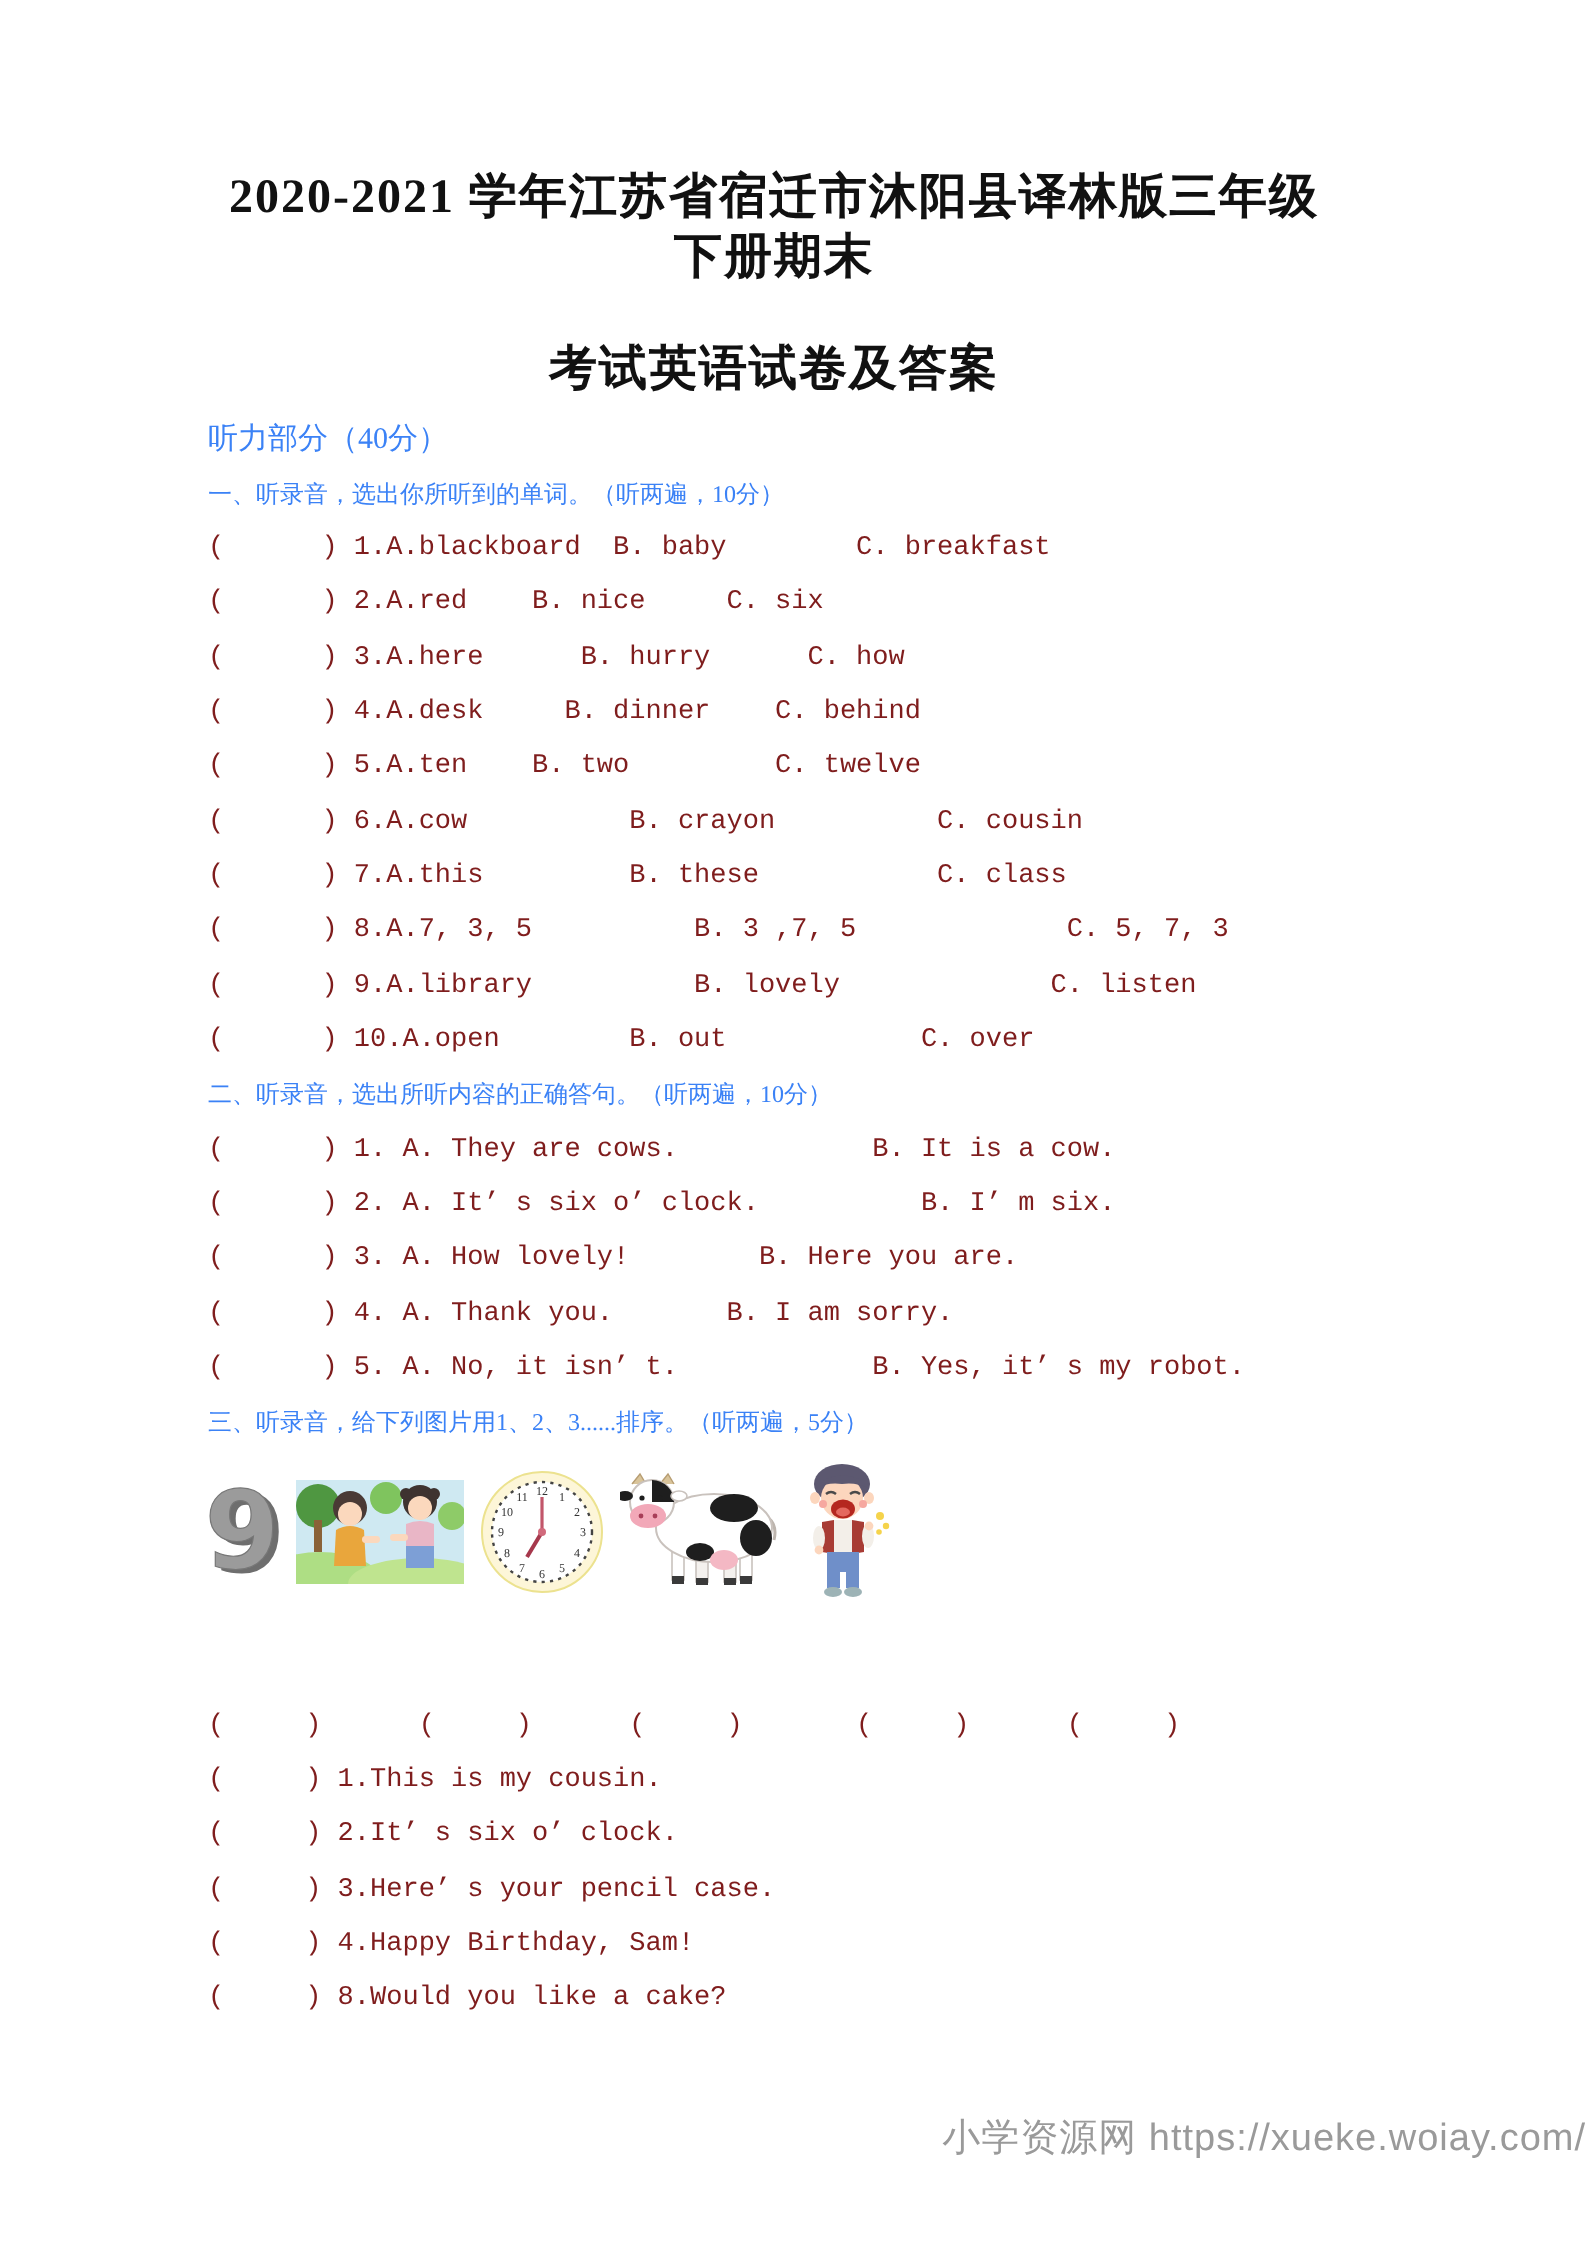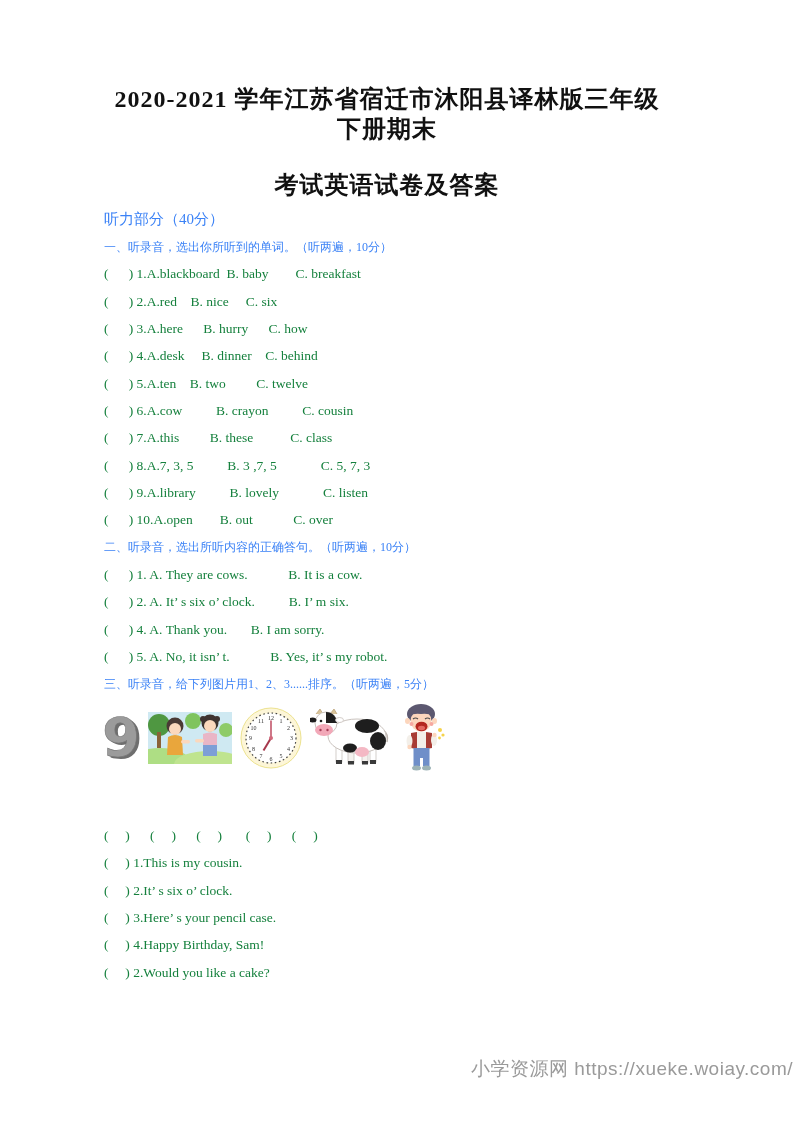--- a/index.html
+++ b/index.html
@@ -17,22 +17,22 @@
     letter-spacing:1px; line-height:30px; color:#111;
   }
   .title-line2 { margin-top:26px; }
   .part-header { margin-top:6px; }
   .row {
     height:27.35px; display:flex; align-items:center;
     white-space:pre; font-size:15px; color:#3b82f6;font-family:Liberation Serif, serif;
   }
   .sec-heading { font-size:12px; }
   .item-line {
-    font-family:Liberation Serif, serif;
-    font-size:13.5px; color:#15803d;
+    font-family:Liberation Mono, monospace;
+    font-size:13.5px; color:#7f1d1d;
   }
   .images-row {
     height:76px; display:flex; align-items:center; gap:8px; margin-top:2px;
   }
   .img-box { flex:0 0 auto; display:flex; align-items:center; }
   .answer-row { margin-top:46px; }
   .footer {
     position:absolute; left:0; top:1056px; width:793px;
     text-align:right;
     font-family:"Liberation Sans","DejaVu Sans",sans-serif;
@@ -57,20 +57,21 @@
   <div class="row item-line">(      ) 5.A.ten    B. two         C. twelve</div>
   <div class="row item-line">(      ) 6.A.cow          B. crayon          C. cousin</div>
   <div class="row item-line">(      ) 7.A.this         B. these           C. class</div>
   <div class="row item-line">(      ) 8.A.7, 3, 5          B. 3 ,7, 5             C. 5, 7, 3</div>
   <div class="row item-line">(      ) 9.A.library          B. lovely             C. listen</div>
   <div class="row item-line">(      ) 10.A.open        B. out            C. over</div>
 
   <div class="row sec-heading">二、听录音，选出所听内容的正确答句。（听两遍，10分）</div>
   <div class="row item-line">(      ) 1. A. They are cows.            B. It is a cow.</div>
   <div class="row item-line">(      ) 2. A. It’ s six o’ clock.          B. I’ m six.</div>
+  <div class="row item-line">(      ) 3. A. How lovely!        B. Here you are.</div>
   <div class="row item-line">(      ) 4. A. Thank you.       B. I am sorry.</div>
   <div class="row item-line">(      ) 5. A. No, it isn’ t.            B. Yes, it’ s my robot.</div>
 
   <div class="row sec-heading">三、听录音，给下列图片用1、2、3......排序。（听两遍，5分）</div>
 
   <div class="images-row">
 
     <div class="img-box">
       <svg width="36" height="60" viewBox="0 0 36 60">
         <text x="20" y="50" font-family="DejaVu Sans, sans-serif" font-size="54" font-weight="bold" text-anchor="middle" fill="#6e6e6e">9</text>
@@ -185,17 +186,17 @@
     </div>
 
   </div>
 
   <div class="row item-line answer-row">(     )      (     )      (     )       (     )      (     )</div>
 
   <div class="row item-line">(     ) 1.This is my cousin.</div>
   <div class="row item-line">(     ) 2.It’ s six o’ clock.</div>
   <div class="row item-line">(     ) 3.Here’ s your pencil case.</div>
   <div class="row item-line">(     ) 4.Happy Birthday, Sam!</div>
-  <div class="row item-line">(     ) 2.Would you like a cake?</div>
+  <div class="row item-line">(     ) 8.Would you like a cake?</div>
 
 </div>
 
 <div class="footer">小学资源网 https://xueke.woiay.com/</div>
 
 </body></html>

